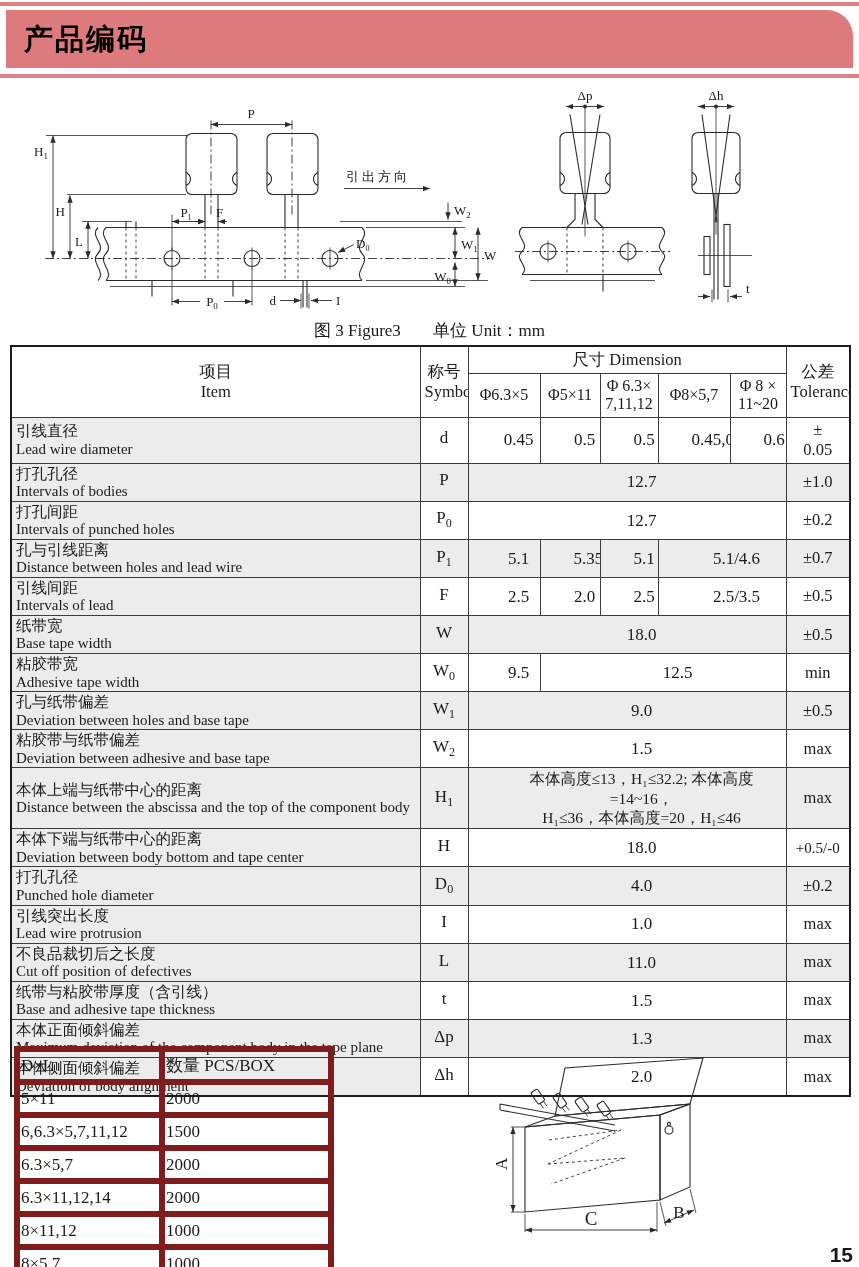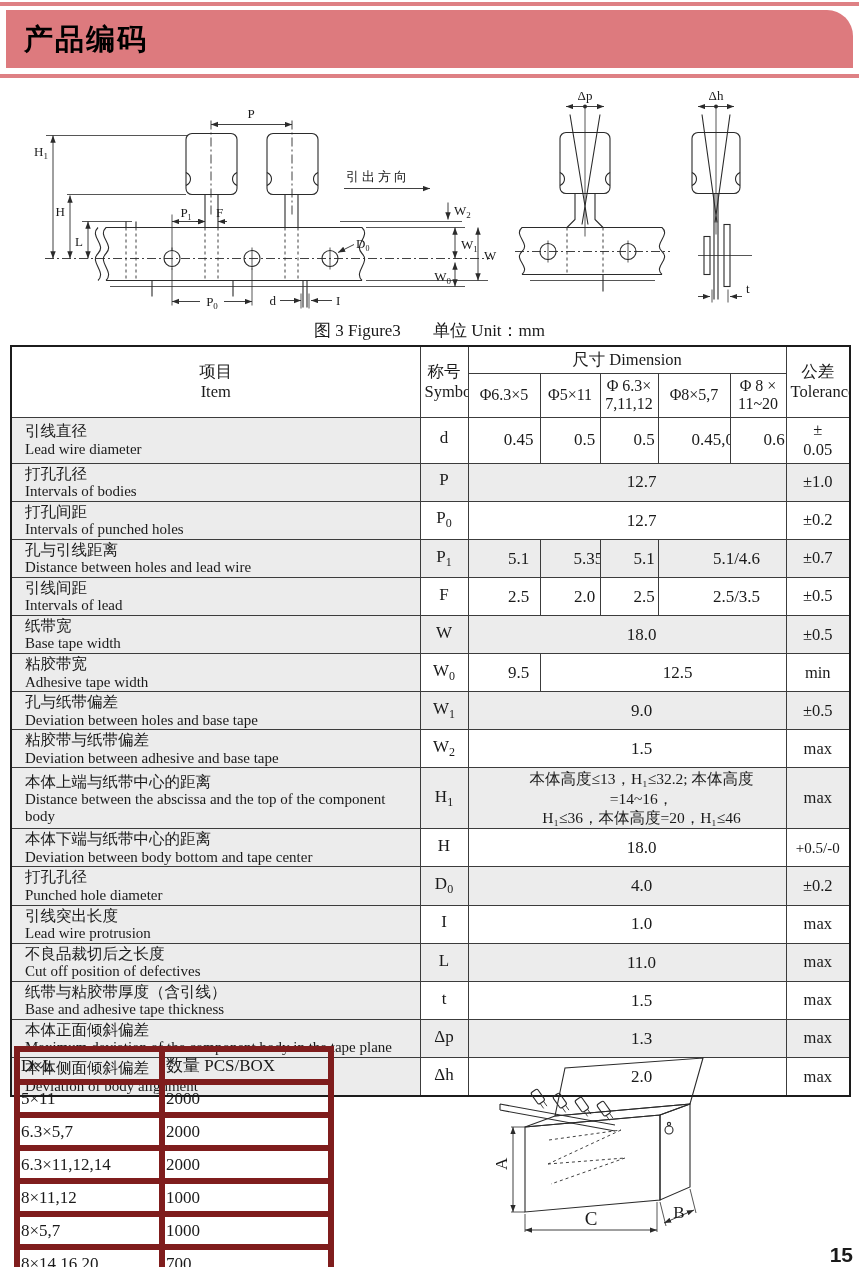--- a/index.html
+++ b/index.html
@@ -22,21 +22,21 @@
   .caption{position:absolute;left:0;top:319px;width:859px;text-align:center;font-size:17px;}
   .caption span{margin:0 14px;}
 
   
   table{border-collapse:collapse;table-layout:fixed;}
   .dim-table{position:absolute;left:10px;top:345px;width:839px;border:2px solid #1c1c1c;}
   .dim-table th,.dim-table td{border:1px solid #3c3c3c;padding:1px 4px;text-align:center;
       font-weight:normal;overflow:hidden;}
   .dim-table thead th{font-size:16.5px;line-height:1.2;}
   .dim-table .sizecol{white-space:pre-line;font-size:16px;line-height:1.15;}
-  .dim-table td.item{text-align:left;padding-left:13px;background:#ececec;margin-top:16px;}
+  .dim-table td.item{text-align:left;padding-left:4px;background:#ececec;margin-top:16px;}
   .dim-table td.item .zh{font-size:15.5px;line-height:1.2;}
   .dim-table td.item .en{font-size:15px;line-height:1.1;}
   .dim-table td.sym{font-size:17px;}
   .dim-table td.sym sub{font-size:12px;}
   .dim-table td.v{font-size:17px;white-space:pre-line;line-height:1.25;padding-left:33px;}
   .dim-table td.tol{font-size:16.5px;white-space:pre-line;line-height:1.2;}
   .dim-table tbody tr{height:34px;}
   .dim-table tr.t1{height:46px;}
   .dim-table tr.t2{height:57px;}
   .dim-table tr.g td{background:#ececec;}
@@ -401,20 +401,24 @@
     <tbody>
         <tr>
       <th>D×L</th>
       <th>数量  PCS/BOX</th>
     </tr>
     <tr>
           <td>5×11</td>
           <td>2000</td>
         </tr>
     <tr>
+          <td>6,6.3×5,7,11,12</td>
+          <td>1500</td>
+        </tr>
+    <tr>
           <td>6.3×5,7</td>
           <td>2000</td>
         </tr>
     <tr>
           <td>6.3×11,12,14</td>
           <td>2000</td>
         </tr>
     <tr>
           <td>8×11,12</td>
           <td>1000</td>

